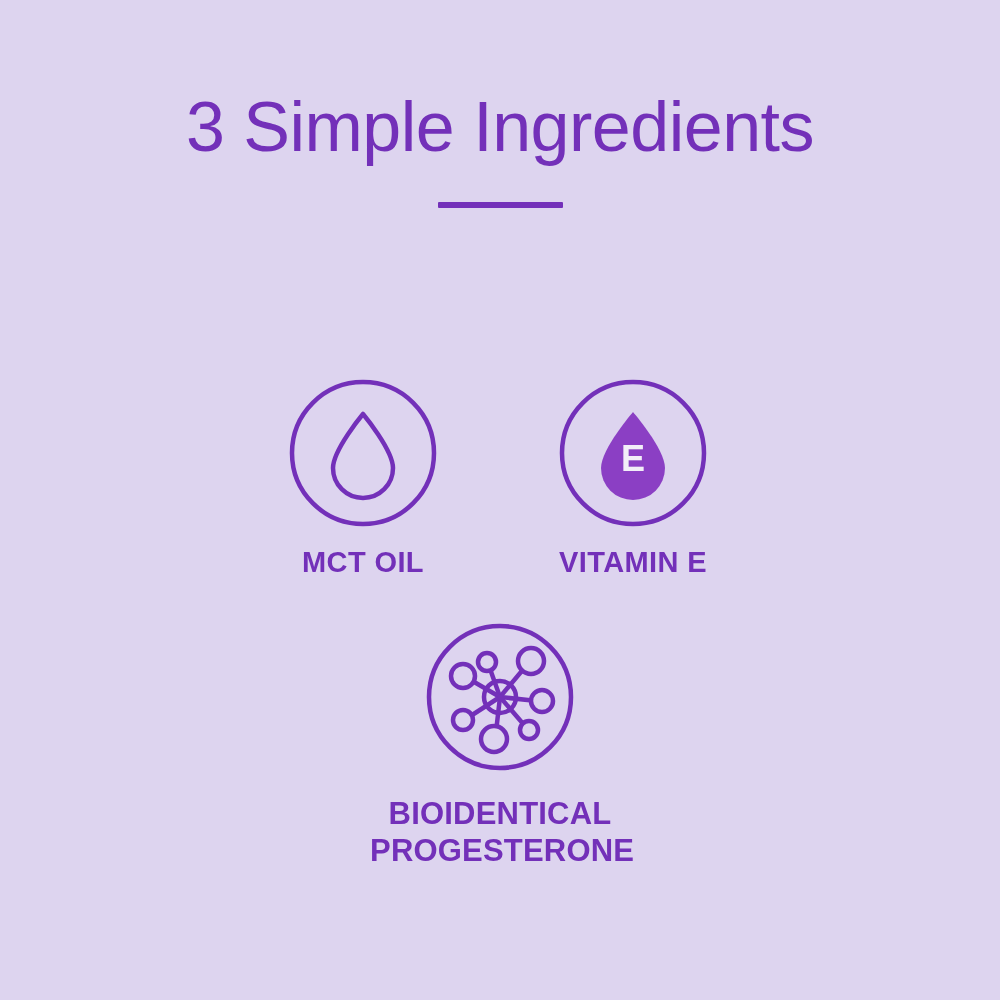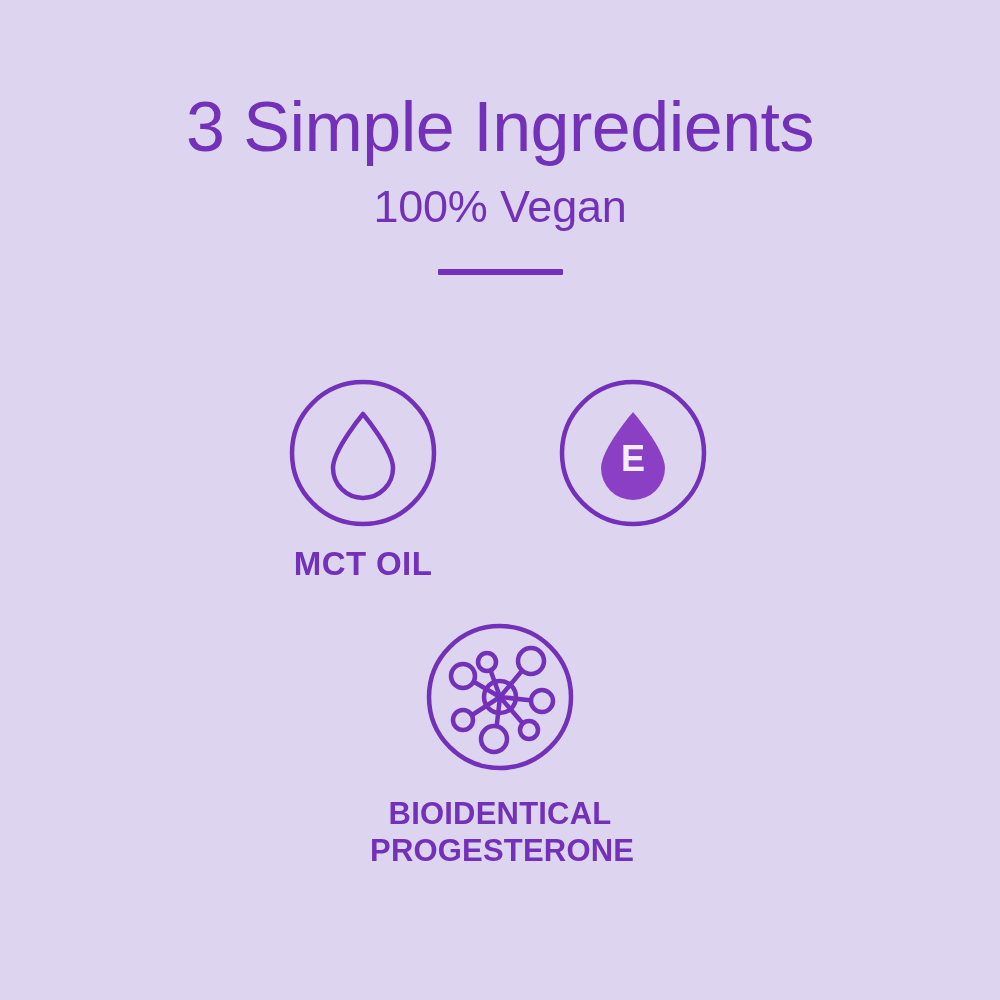--- a/index.html
+++ b/index.html
@@ -79,21 +79,21 @@
     width: 150px;
     height: 150px;
     margin: 0 auto;
     display: block;
   }
 
   .ing-label {
     margin: 0;
     padding-top: 18px;
     font-family: "Liberation Sans", sans-serif;
-    font-size: 33px;
+    font-size: 29px;
     font-weight: 700;
     letter-spacing: 0.4px;
     line-height: 1.12;
     color: #7330b9;
     white-space: pre-line;
   }
 
   .ing-label-bio {
     padding-top: 24px;
     font-size: 31px;
@@ -102,40 +102,40 @@
     text-align: center;
   }
 </style>
 </head>
 <body>
 
 <div class="poster">
 
   <div class="header-block">
     <h1 class="headline">3 Simple Ingredients</h1>
-    <h2 class="subhead">100% Vegan</h2>
     <div class="divider-wrap">
       <div class="divider"></div>
     </div>
   </div>
 
   <div class="ingredient item-mct">
     <svg class="badge" viewBox="0 0 150 150">
       <circle cx="75" cy="75" r="71" fill="none" stroke="#7330b9" stroke-width="4.5"></circle>
       <path d="M75 36 C75 36 105 72 105 90 A30 30 0 0 1 45 90 C45 72 75 36 75 36 Z" fill="none" stroke="#7330b9" stroke-width="4.5" stroke-linejoin="round" stroke-linecap="round"></path>
     </svg>
     <p class="ing-label">MCT OIL</p>
   </div>
 
   <div class="ingredient item-vite">
     <svg class="badge" viewBox="0 0 150 150">
       <circle cx="75" cy="75" r="71" fill="none" stroke="#7330b9" stroke-width="4.5"></circle>
       <path d="M75 34 C75 34 107 71 107 90 A32 32 0 0 1 43 90 C43 71 75 34 75 34 Z" fill="#8b3fc4" stroke="none"></path>
       <text x="75" y="93" text-anchor="middle" font-family="Liberation Sans, sans-serif" font-size="36" font-weight="700" fill="#f2eef8">E</text>
     </svg>
+    <p class="ing-label">VITAMIN E</p>
   </div>
 
   <div class="ingredient item-bio">
     <svg class="badge" viewBox="0 0 150 150">
       <circle cx="75" cy="75" r="71" fill="none" stroke="#7330b9" stroke-width="4.5"></circle>
       <g fill="none" stroke="#7330b9" stroke-width="4.5" stroke-linecap="round">
 
         <line x1="75" y1="75" x2="101" y2="44"></line>
         <line x1="75" y1="75" x2="64" y2="44"></line>
         <line x1="75" y1="75" x2="44" y2="57"></line>

